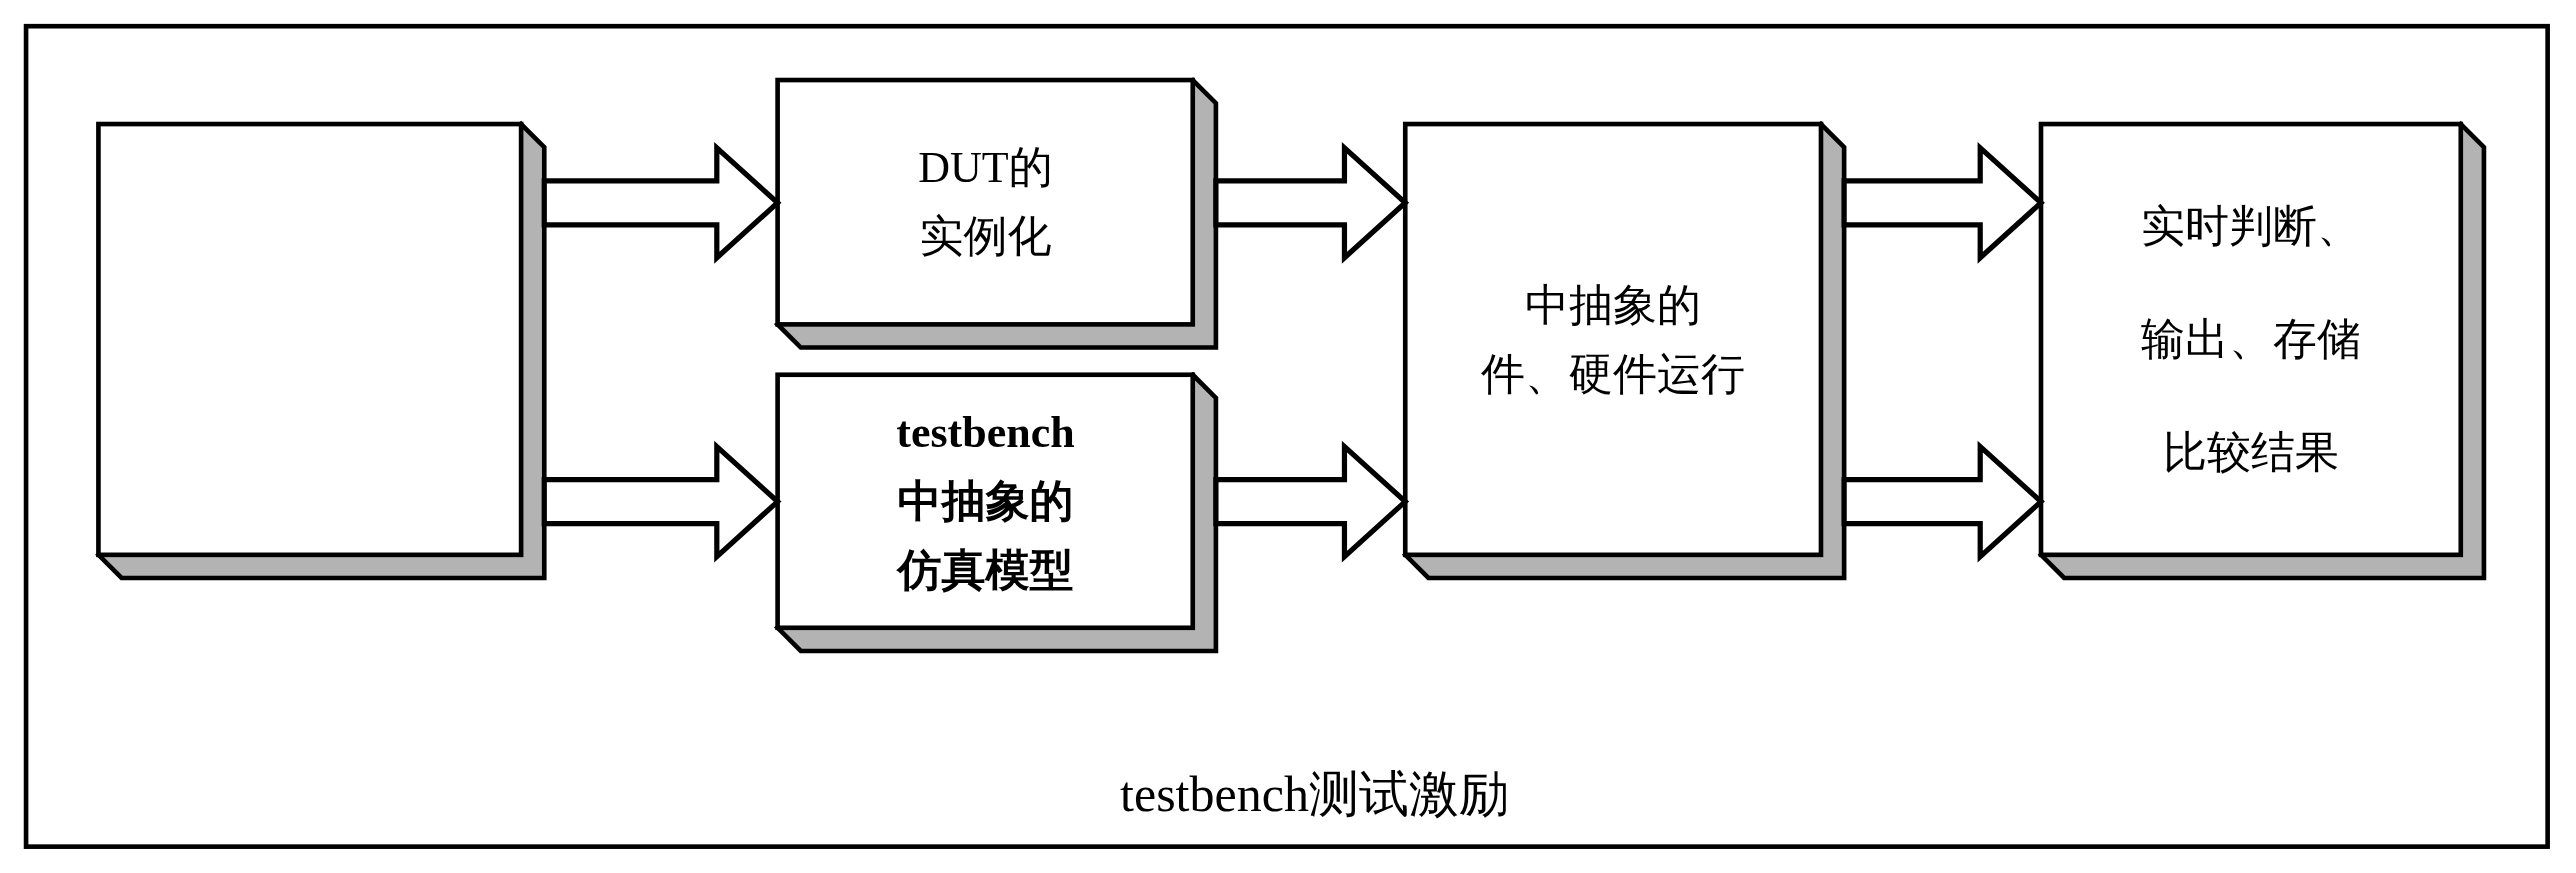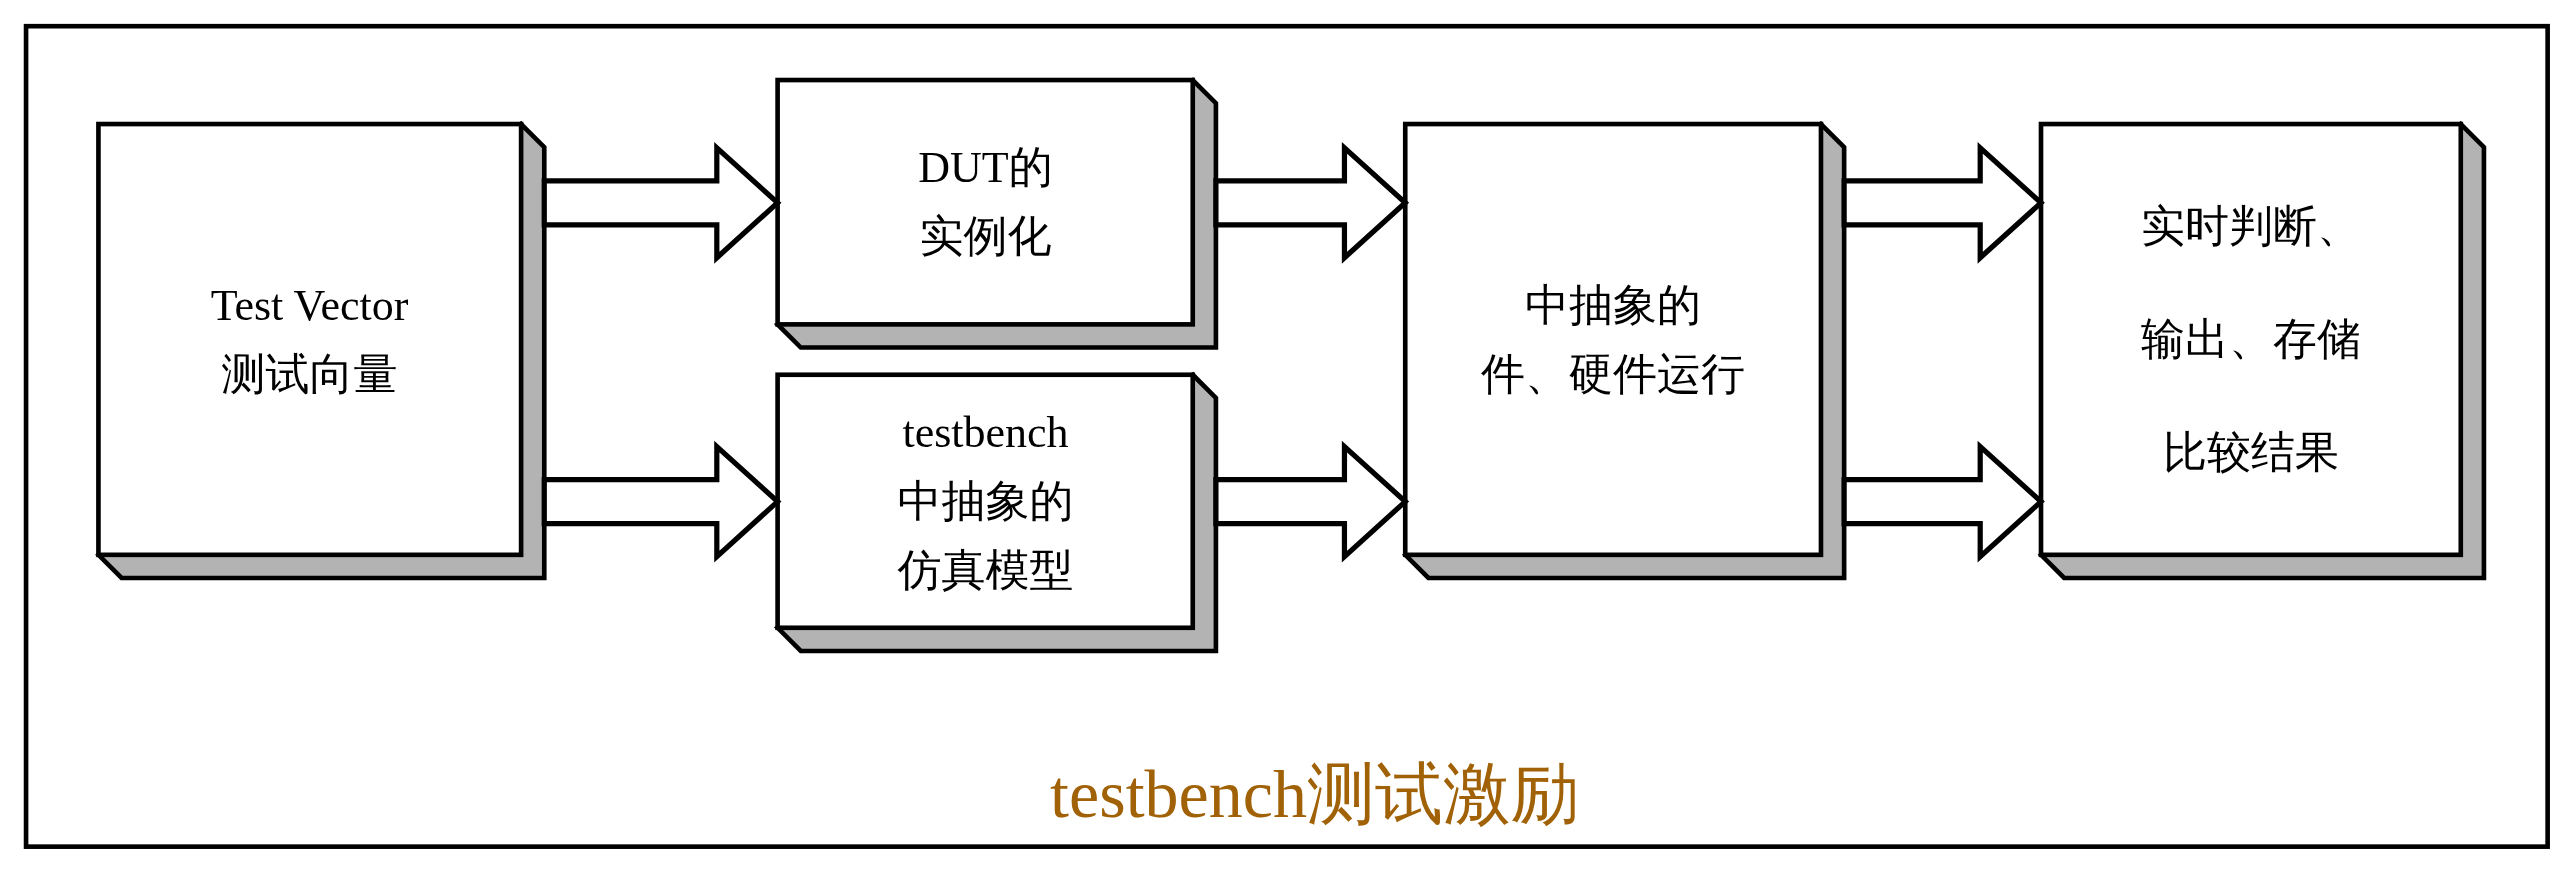--- a/index.html
+++ b/index.html
@@ -52,34 +52,34 @@
     align-items: center;
     justify-content: center;
     text-align: center;
     color: #000000;
     font-size: 44px;
     line-height: 69px;
     white-space: nowrap;
   }
   .label-box1 { left: 98px;  top: 124px; width: 423px; height: 431px; }
   .label-box2 { left: 778px; top: 80px; width: 415px; height: 244px; }
-  .label-box3 { left: 778px; top: 375px; width: 415px; height: 253px; }
+  .label-box3 { left: 778px; top: 375px; width: 415px; height: 253px; font-weight: bold; }
   .label-box4 { left: 1405px; top: 124px; width: 416px; height: 431px; }
   .label-box5 { left: 2041px; top: 124px; width: 420px; height: 431px; gap: 44px; }
   .caption {
     position: absolute;
     left: 1083px;
     top: 760px;
     width: 463px;
     height: 69px;
     display: flex;
     align-items: center;
     justify-content: center;
-    color: #a16207;
-    font-size: 68px;
+    color: #000000;
+    font-size: 50px;
     white-space: nowrap;
   }
 </style>
 </head>
 <body>
 
 <div class="stage">
 
   <svg class="diagram-svg" viewBox="0 0 4449 1509" aria-hidden="true">
 
@@ -111,24 +111,20 @@
     </g>
 
     <path class="arrow" d="M 940 312 H 1238 V 255 L 1343 350 L 1238 445 V 388 H 940 Z"></path>
     <path class="arrow" d="M 940 828 H 1238 V 771 L 1343 866 L 1238 961 V 904 H 940 Z"></path>
     <path class="arrow" d="M 2100 312 H 2322 V 255 L 2427 350 L 2322 445 V 388 H 2100 Z"></path>
     <path class="arrow" d="M 2100 828 H 2322 V 771 L 2427 866 L 2322 961 V 904 H 2100 Z"></path>
     <path class="arrow" d="M 3185 312 H 3420 V 255 L 3525 350 L 3420 445 V 388 H 3185 Z"></path>
     <path class="arrow" d="M 3185 828 H 3420 V 771 L 3525 866 L 3420 961 V 904 H 3185 Z"></path>
   </svg>
 
-  <div class="label label-box1">
-    <span>Test Vector</span>
-    <span>测试向量</span>
-  </div>
 
   <div class="label label-box2">
     <span>DUT的</span>
     <span>实例化</span>
   </div>
 
   <div class="label label-box3">
     <span>testbench</span>
     <span>中抽象的</span>
     <span>仿真模型</span>

